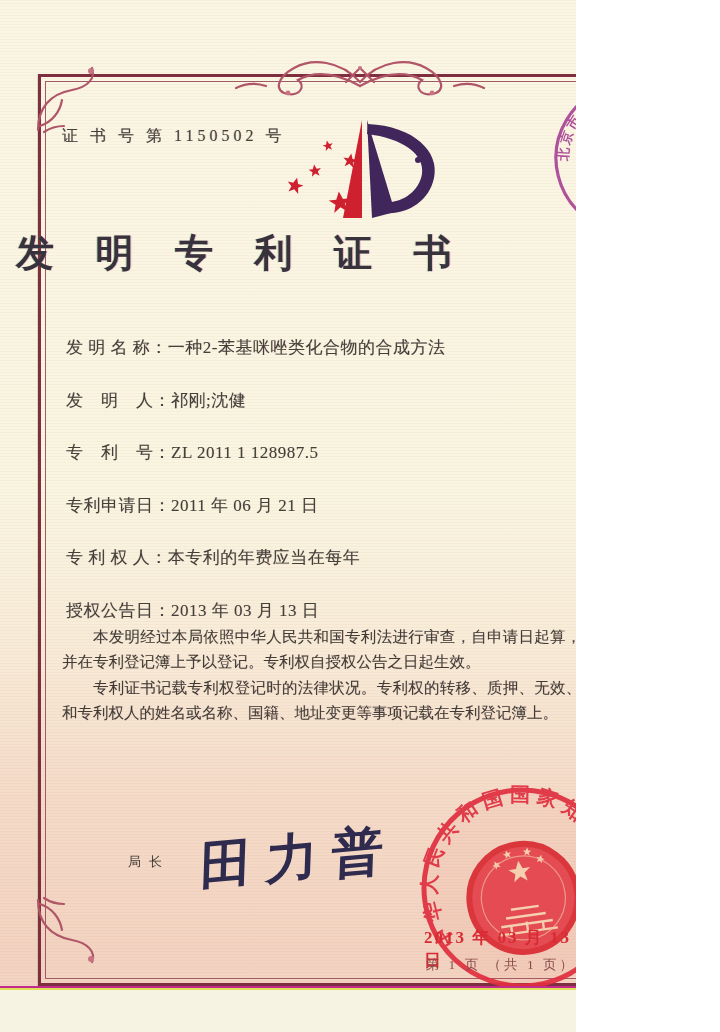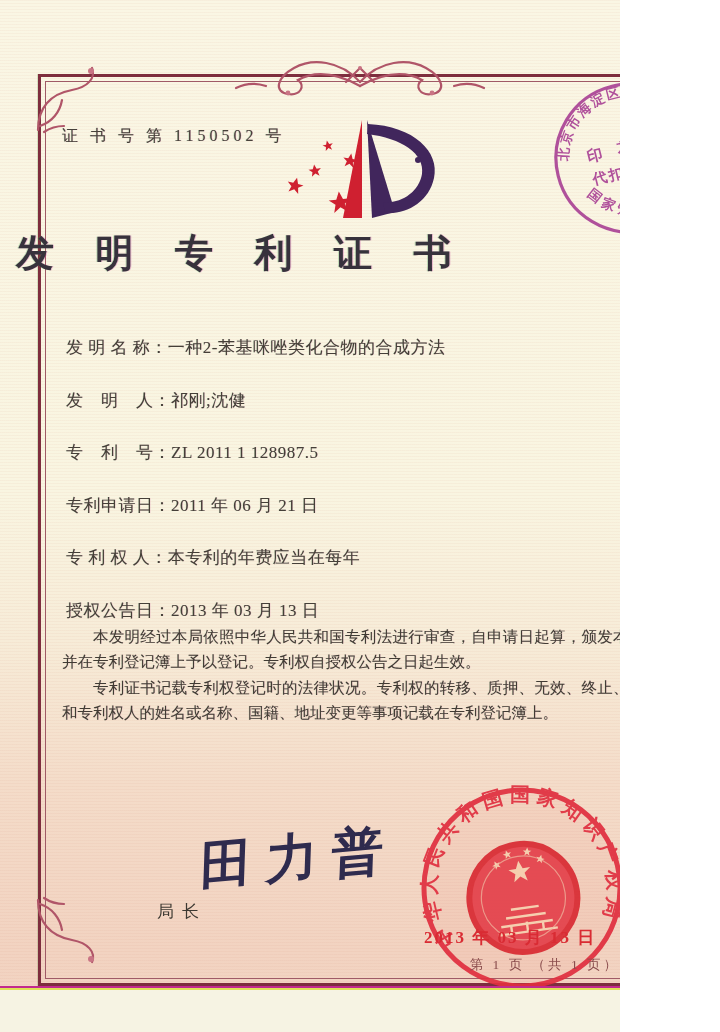--- a/index.html
+++ b/index.html
@@ -1,17 +1,17 @@
 <!DOCTYPE html>
 <html><head>
 <meta charset="utf-8">
 <style>
   html,body{margin:0;padding:0;}
   #canvas{
-    position:relative; width:620px; height:1032px; overflow:hidden;
+    position:relative; width:576px; height:1032px; overflow:hidden;
     background:#edeadd;
     font-family:"Liberation Serif","DejaVu Serif",serif;
   }
   .page{
     position:absolute; inset:0;
     background:linear-gradient(180deg,#faf6e4 0%,#f9f5e1 48%,#f7ecd8 62%,#f4dcc9 76%,#f2d3c1 92%,#f3d5c3 100%);
   }
   .texture{
     position:absolute; inset:0; pointer-events:none;
     background:repeating-linear-gradient(180deg, rgba(198,112,88,0.055) 0px, rgba(198,112,88,0.055) 1px, rgba(255,255,255,0) 1px, rgba(255,255,255,0) 3px);
@@ -46,22 +46,22 @@
   .fields{ position:absolute; left:66px; top:336px; right:64px; }
   .field{ height:52.5px; font-size:17px; color:#453f38; letter-spacing:0.5px;
     text-shadow:0.5px 0 rgba(190,30,140,.18), -0.5px 0 rgba(40,150,80,.18);}
   .paras{
     position:absolute; left:62px; top:624px; width:598px;
     font-size:15.5px; line-height:25px; color:#413b34; text-align:justify;
     text-shadow:0.5px 0 rgba(190,30,140,.15), -0.5px 0 rgba(40,150,80,.15);
   }
   .paras p{ margin:0 0 1px 0; text-indent:2em; }
   .sig-label{
-    position:absolute; left:128px; top:900px;
-    font-size:17px; letter-spacing:8px; color:#3d3932;margin-left:29px;
+    position:absolute; left:128px; top:853px;
+    font-size:13px; letter-spacing:8px; color:#3d3932;
   }
   .sig-name{
     position:absolute; left:200px; top:832px;
     font-size:52px; font-weight:700; letter-spacing:14px; color:#2f2b4e;
     transform:rotate(-5deg) skewX(-7deg); transform-origin:left center;
     font-family:"DejaVu Sans",sans-serif;
   }
   .seal{ position:absolute; left:412px; top:778px; }
   .seal-date{
     position:absolute; left:424px; top:926px;

